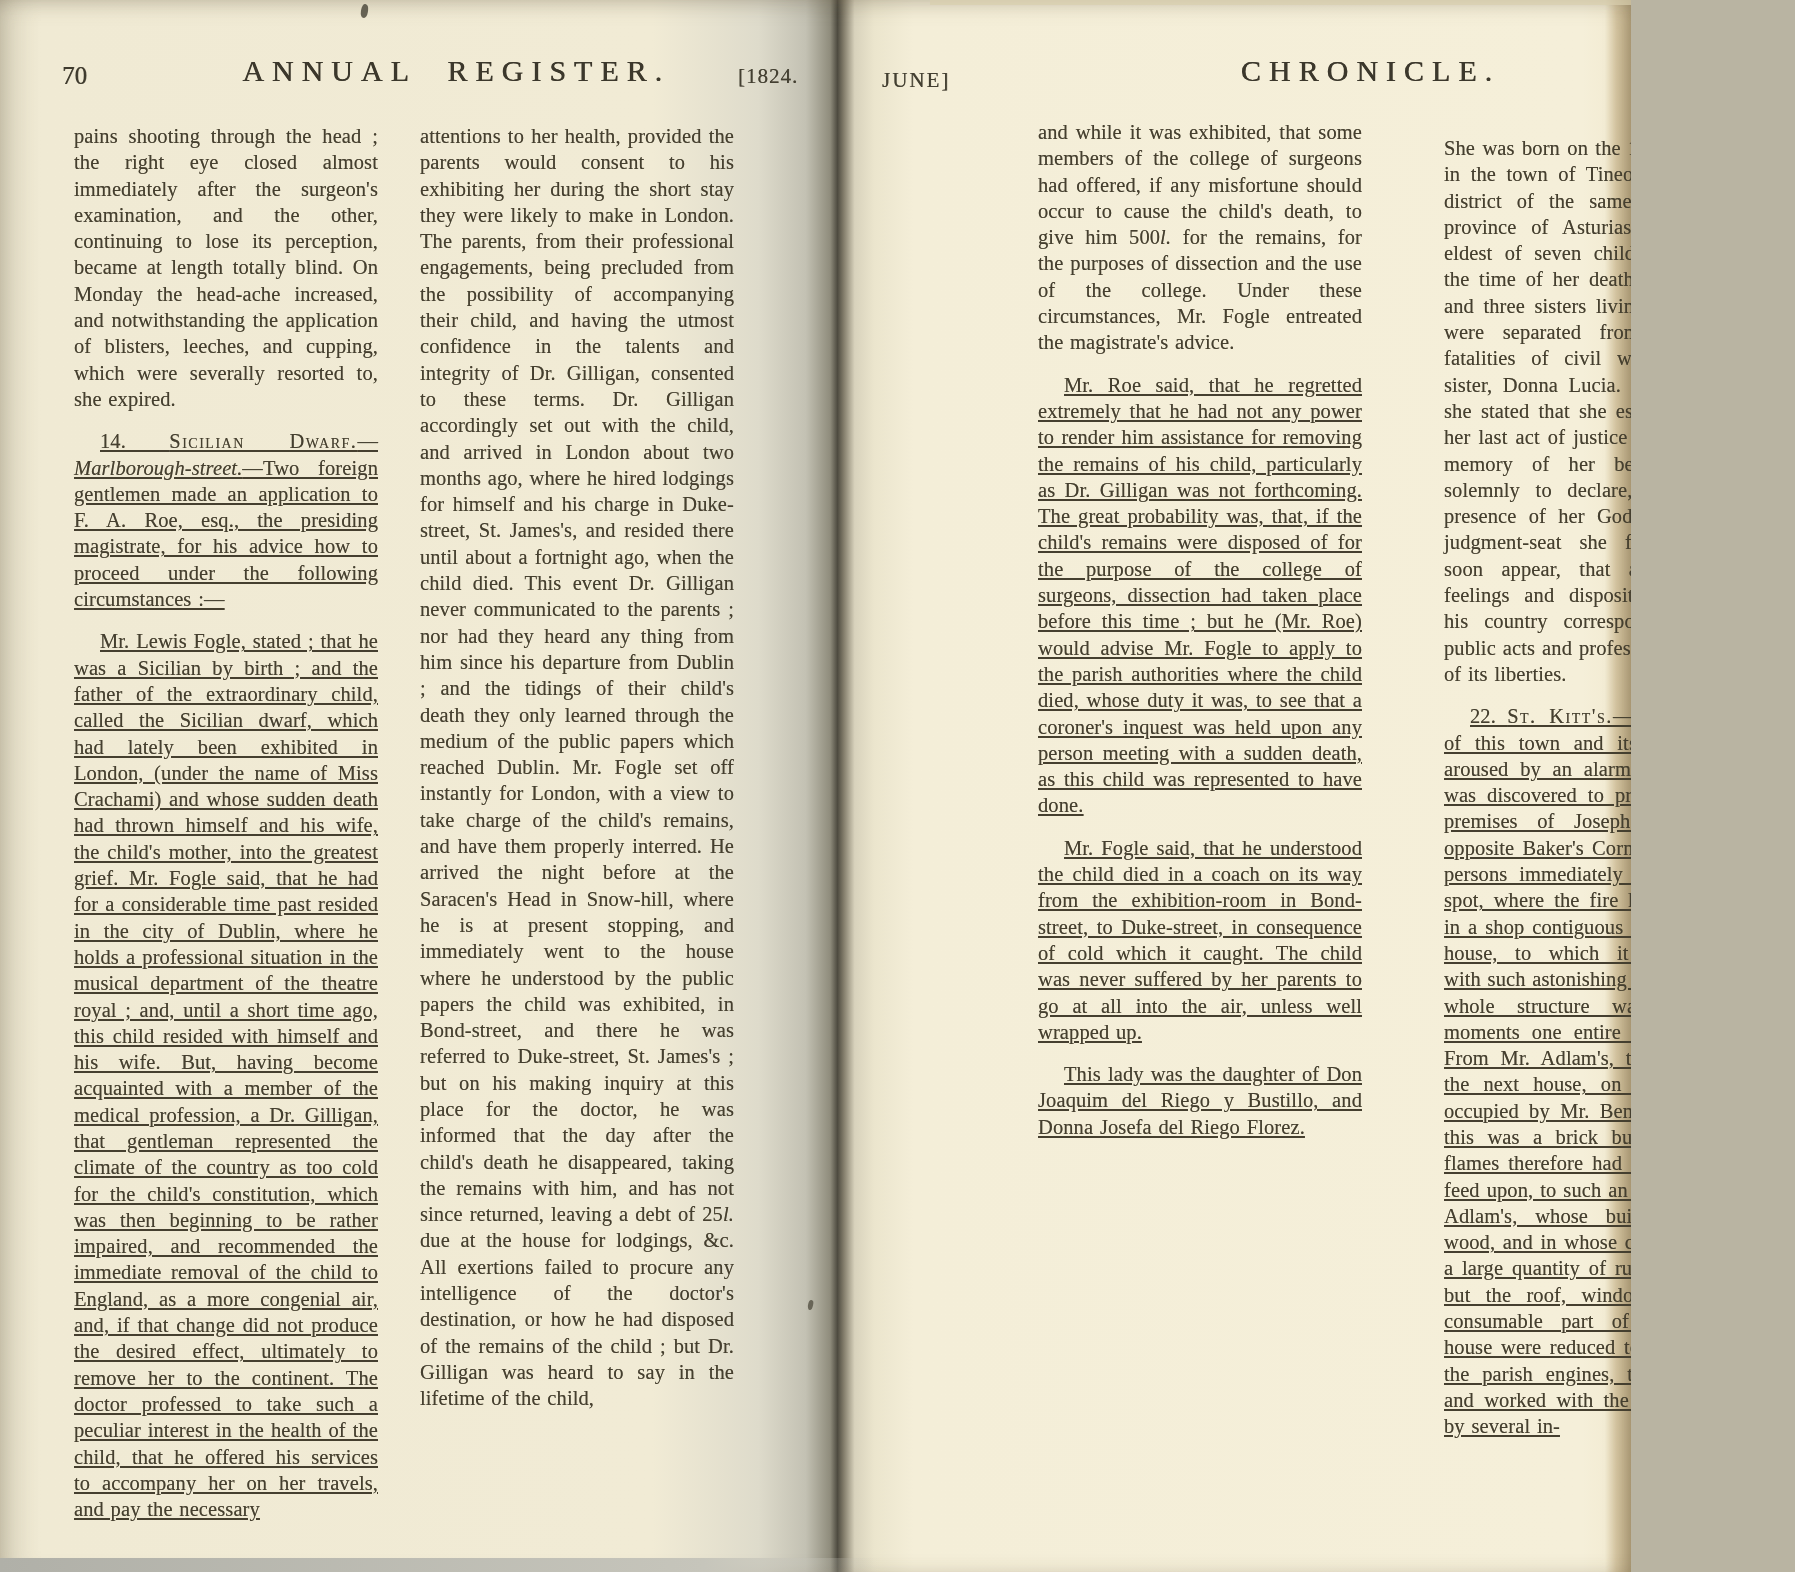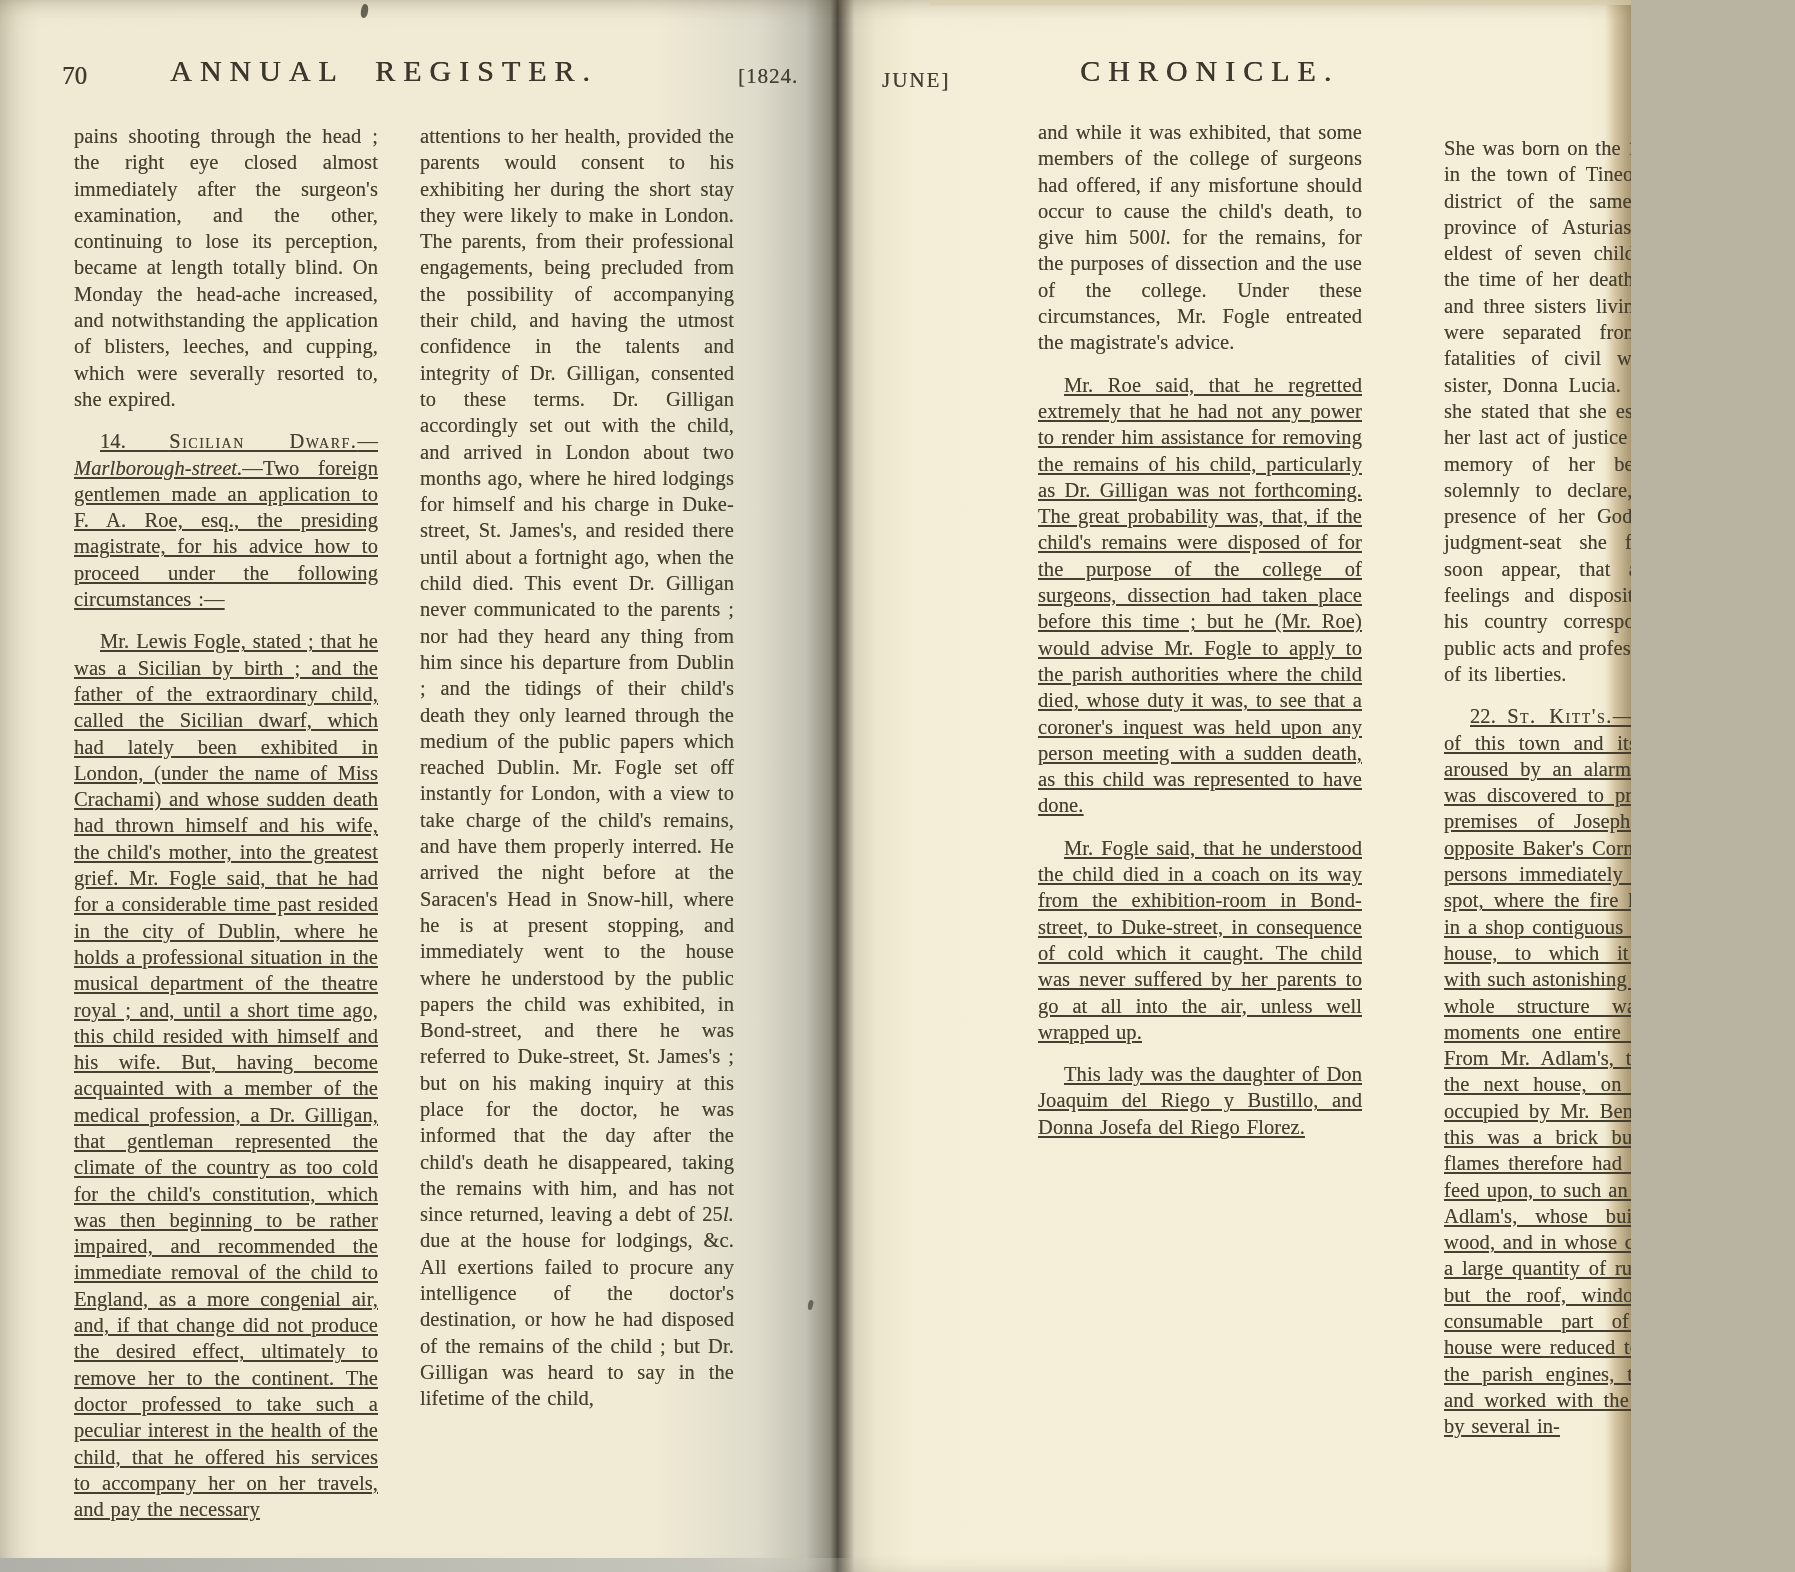--- a/index.html
+++ b/index.html
@@ -21,21 +21,21 @@
     box-shadow: inset 20px 0 34px -20px rgba(100,92,70,0.45),
                 inset -14px 0 24px -14px rgba(100,85,55,0.5),
                 inset 0 14px 26px -16px rgba(120,110,85,0.35);
     color: #443f31;
   }
   .pnum {
     position: absolute; font-size: 25px; color: #3e3a2d;
     text-shadow: 0.4px 0 0 rgba(62,58,45,0.8);
   }
   .htitle {
-    position: absolute; text-align: left;
+    position: absolute; text-align: right;
     font-size: 30px; letter-spacing: 8px; word-spacing: 16px;
     color: #3c382c; text-shadow: 0.5px 0 0 #3c382c;
     white-space: nowrap;
   }
   .hside {
     position: absolute; font-size: 21px; letter-spacing: 2px;
     color: #433f31; text-shadow: 0.3px 0 0 rgba(62,58,45,0.7);
   }
   .column {
     position: absolute; text-align: justify;

